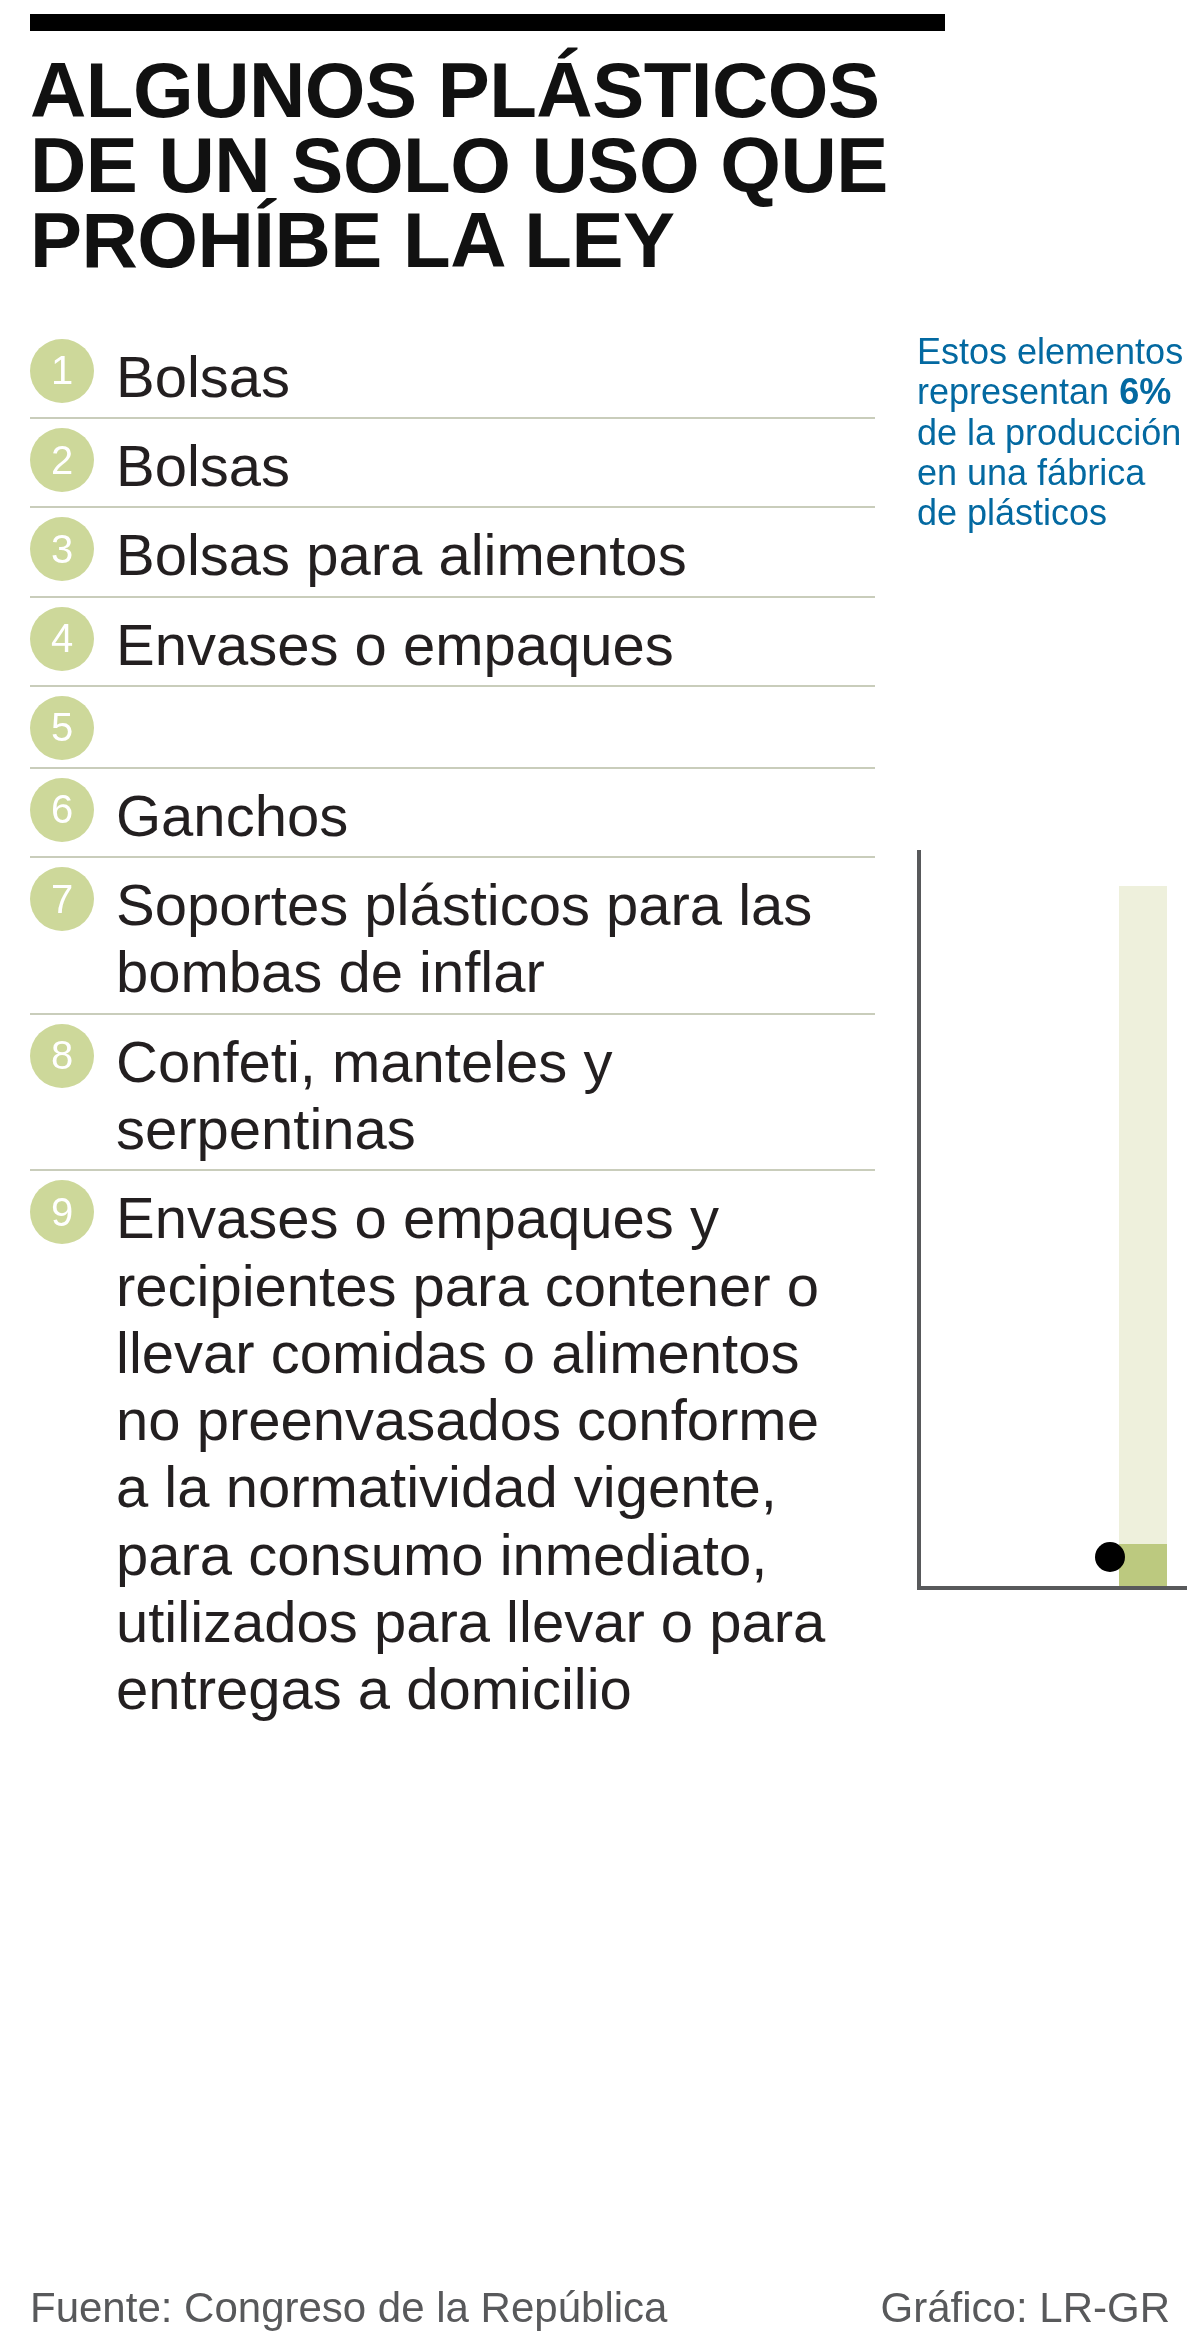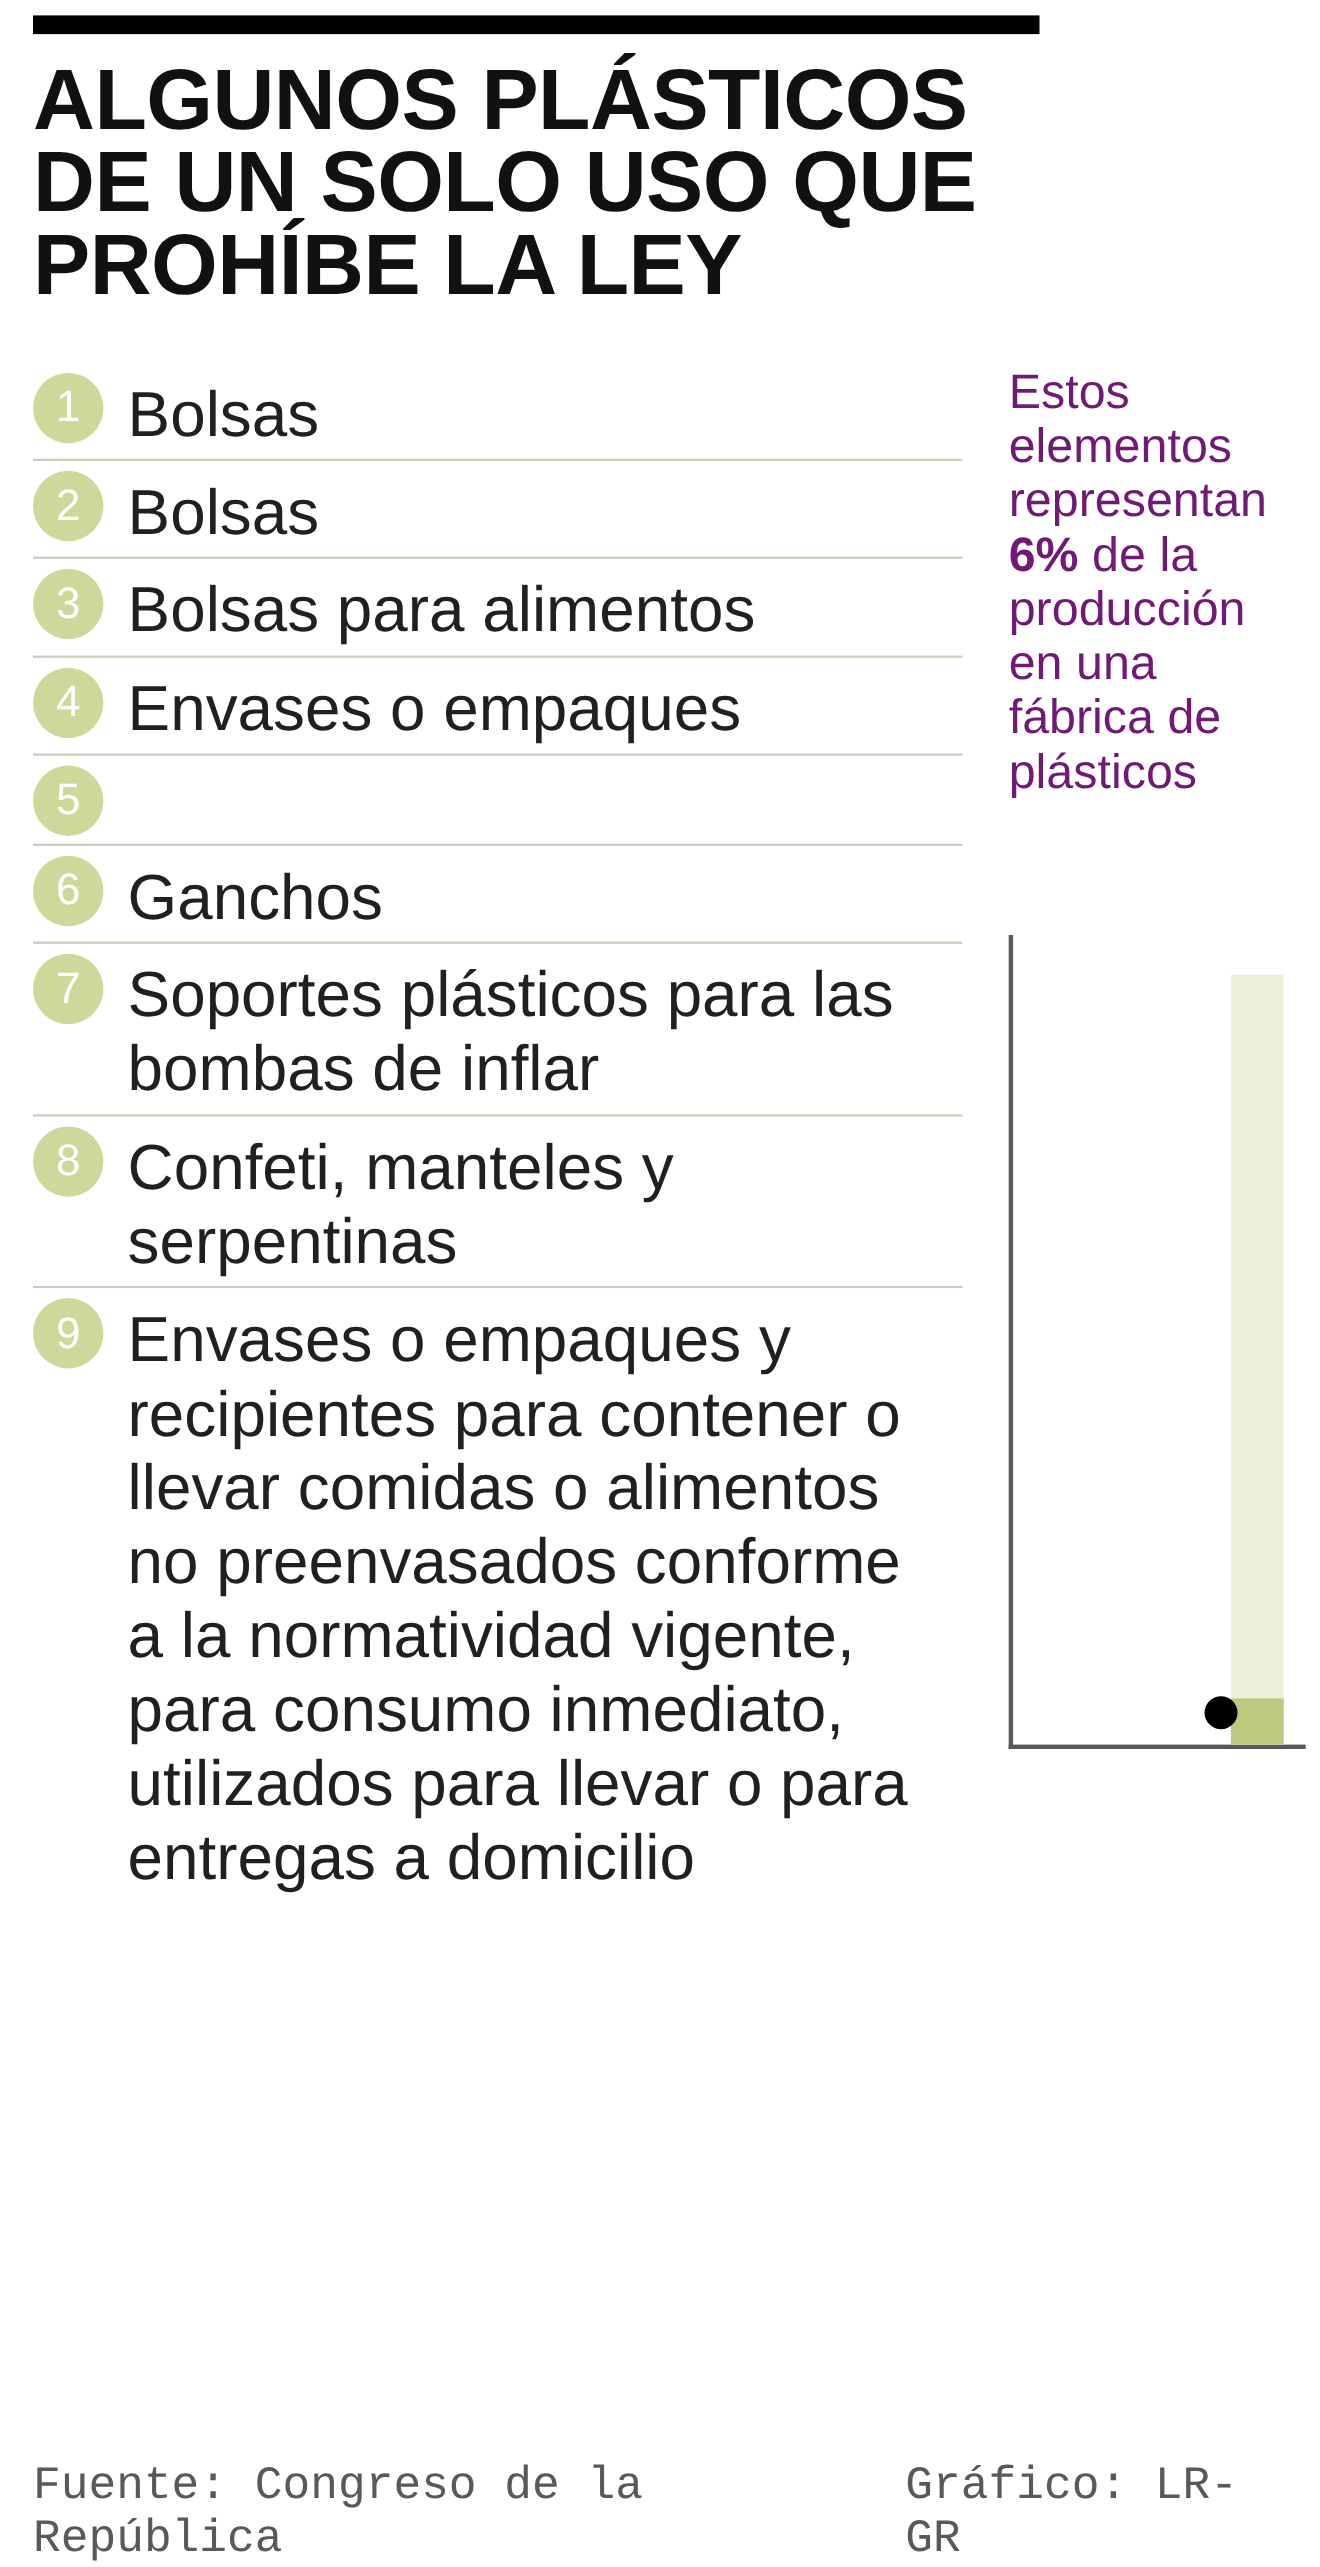--- a/index.html
+++ b/index.html
@@ -86,23 +86,23 @@
   .item-text {
     font-size: 58px;
     line-height: 1.16;
     color: #231f20;
     padding-top: 6px;
     max-width: 720px;
   }
 
   
   .note {
-    font-size: 44px;
+    font-size: 36px;
     line-height: 1.12;
-    color: #701a75;
+    color: #0369a1;
     width: 270px;
     margin-top: 2px;
   }
   .note b { font-weight: bold; }
 
   
   .chart {
     position: absolute;
     left: 42px;
     top: 520px;
@@ -150,21 +150,20 @@
   .footer {
     position: absolute;
     left: 30px;
     right: 30px;
     bottom: 16px;
     display: flex;
     justify-content: space-between;
     align-items: baseline;
     font-size: 42px;
     color: #58595b;
-    font-family: Liberation Mono, monospace;
   }
 </style>
 </head>
 <body>
 
 <div class="page">
 
   <div class="top-rule"></div>
 
   <h1 class="title">ALGUNOS PLÁSTICOS DE UN SOLO USO QUE PROHÍBE LA LEY</h1>

